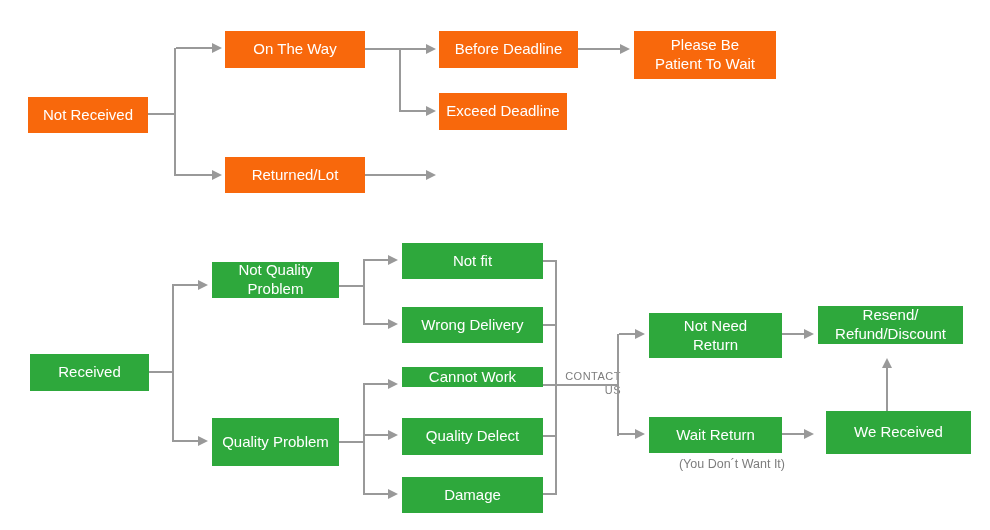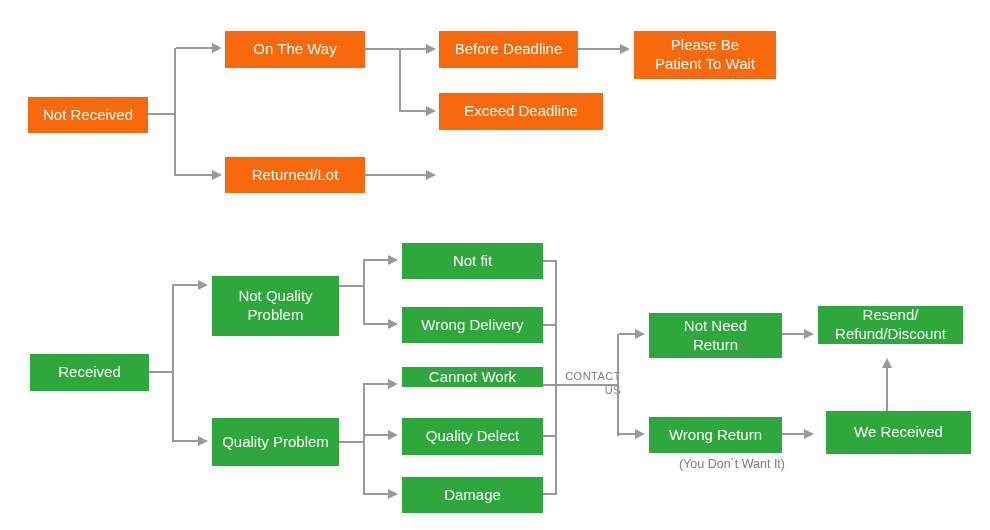--- a/index.html
+++ b/index.html
@@ -24,36 +24,36 @@
 </style>
 </head>
 <body>
 
 <div class="canvas">
 
   <div class="node orange" style="left:28px;top:97px;width:120px;height:36px">Not Received</div>
   <div class="node orange" style="left:225px;top:31px;width:140px;height:37px">On The Way</div>
   <div class="node orange" style="left:439px;top:31px;width:139px;height:37px">Before Deadline</div>
   <div class="node orange" style="left:225px;top:157px;width:140px;height:36px">Returned/Lot</div>
-  <div class="node orange" style="left:439px;top:93px;width:164px;height:37px">Exceed Deadline</div>
+  <div class="node orange" style="left:439px;top:93px;width:128px;height:37px">Exceed Deadline</div>
   <div class="node orange" style="left:634px;top:31px;width:142px;height:48px">Please Be
 Patient To Wait</div>
 
   <div class="node green" style="left:30px;top:354px;width:119px;height:37px">Received</div>
-  <div class="node green" style="left:212px;top:276px;width:127px;height:60px">Not Quality
+  <div class="node green" style="left:212px;top:262px;width:127px;height:36px">Not Quality
 Problem</div>
   <div class="node green" style="left:212px;top:418px;width:127px;height:48px">Quality Problem</div>
   <div class="node green" style="left:402px;top:243px;width:141px;height:36px">Not fit</div>
   <div class="node green" style="left:402px;top:307px;width:141px;height:36px">Wrong Delivery</div>
   <div class="node green" style="left:402px;top:367px;width:141px;height:20px">Cannot Work</div>
   <div class="node green" style="left:402px;top:418px;width:141px;height:37px">Quality Delect</div>
   <div class="node green" style="left:402px;top:477px;width:141px;height:36px">Damage</div>
   <div class="node green" style="left:649px;top:313px;width:133px;height:45px">Not Need
 Return</div>
-  <div class="node green" style="left:649px;top:417px;width:133px;height:36px">Wrong Return</div>
+  <div class="node green" style="left:649px;top:417px;width:133px;height:36px">Wait Return</div>
   <div class="node green" style="left:818px;top:306px;width:145px;height:38px">Resend/
 Refund/Discount</div>
   <div class="node green" style="left:826px;top:411px;width:145px;height:43px">We Received</div>
 
   <div class="lbl contact" style="left:549px;top:369px;width:72px">CONTACT
 US</div>
   <div class="lbl note" style="left:645px;top:457px;width:140px">(You Don´t Want It)</div>
 
   <div class="hl" style="left:148px;top:113px;width:28px;height:2px"></div>
   <div class="vl" style="left:174px;top:48px;width:2px;height:128px"></div>

